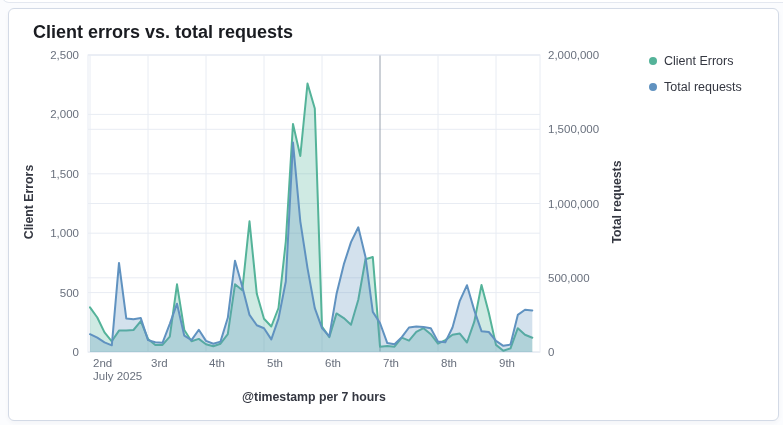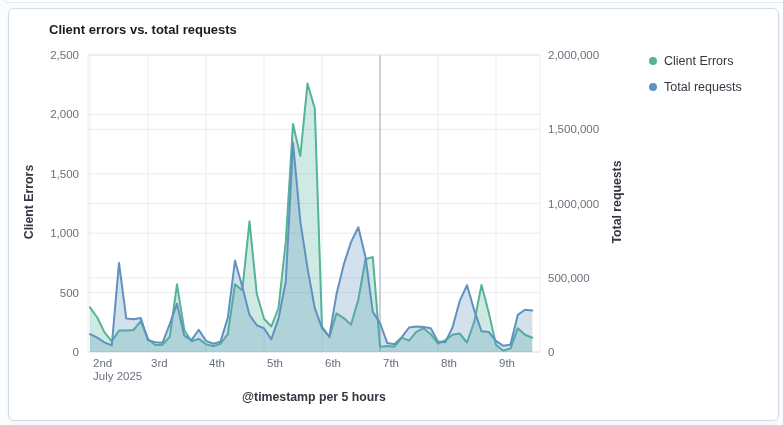--- a/index.html
+++ b/index.html
@@ -3,21 +3,21 @@
 <meta charset="utf-8">
 <style>
   html,body{margin:0;padding:0;background:#fbfcfe;}
   .stage{position:relative;width:783px;height:425px;overflow:hidden;
          font-family:"Liberation Sans",sans-serif;background:#fbfcfe;}
   .panel-above-edge{position:absolute;left:2px;top:-6px;right:-2px;height:8px;
          border:1px solid #e4e8f0;border-top:none;border-bottom-left-radius:7px;background:#fff;}
   .card{position:absolute;left:8px;top:8px;width:769px;height:411px;background:#fff;
         border:1px solid #d3dae6;border-radius:6px;
         box-shadow:0 2px 4px rgba(52,55,65,0.04);}
-  .card-title{position:absolute;left:40px;top:13px;margin:0;font-size:13px;font-weight:700;
+  .card-title{position:absolute;left:24px;top:13px;margin:0;font-size:18px;font-weight:700;
         color:#1a1c21;letter-spacing:0;}
   #chart-svg{position:absolute;left:0;top:0;}
   text.tick{font:11.5px "Liberation Sans",sans-serif;fill:#69707d;}
   text.tick.end{text-anchor:end;}
   .axis-title{position:absolute;font-size:12.3px;font-weight:700;color:#343741;text-align:center;}
   .axis-title-left{left:-71px;top:195px;width:200px;transform:rotate(-90deg);}
   .axis-title-right{left:517px;top:195px;width:200px;transform:rotate(-90deg);}
   .axis-title-x{left:164px;top:390px;width:300px;}
   .legend{position:absolute;left:649px;top:54px;}
   .legend-item{display:flex;align-items:center;margin-bottom:12px;cursor:pointer;}
@@ -77,21 +77,21 @@
       <text x="209.0" y="367" class="tick">4th</text>
       <text x="267.0" y="367" class="tick">5th</text>
       <text x="325.0" y="367" class="tick">6th</text>
       <text x="383.0" y="367" class="tick">7th</text>
       <text x="441.0" y="367" class="tick">8th</text>
       <text x="499.0" y="367" class="tick">9th</text>
     </svg>
 
   <div class="axis-title axis-title-left">Client Errors</div>
   <div class="axis-title axis-title-right">Total requests</div>
-  <div class="axis-title axis-title-x">@timestamp per 5 hours</div>
+  <div class="axis-title axis-title-x">@timestamp per 7 hours</div>
 
   <div class="legend">
     <div class="legend-item">
       <span class="legend-dot" style="background: rgb(84, 179, 153);"></span>
       <span class="legend-label">Client Errors</span>
     </div>
     <div class="legend-item">
       <span class="legend-dot" style="background: rgb(96, 146, 192);"></span>
       <span class="legend-label">Total requests</span>
     </div>

